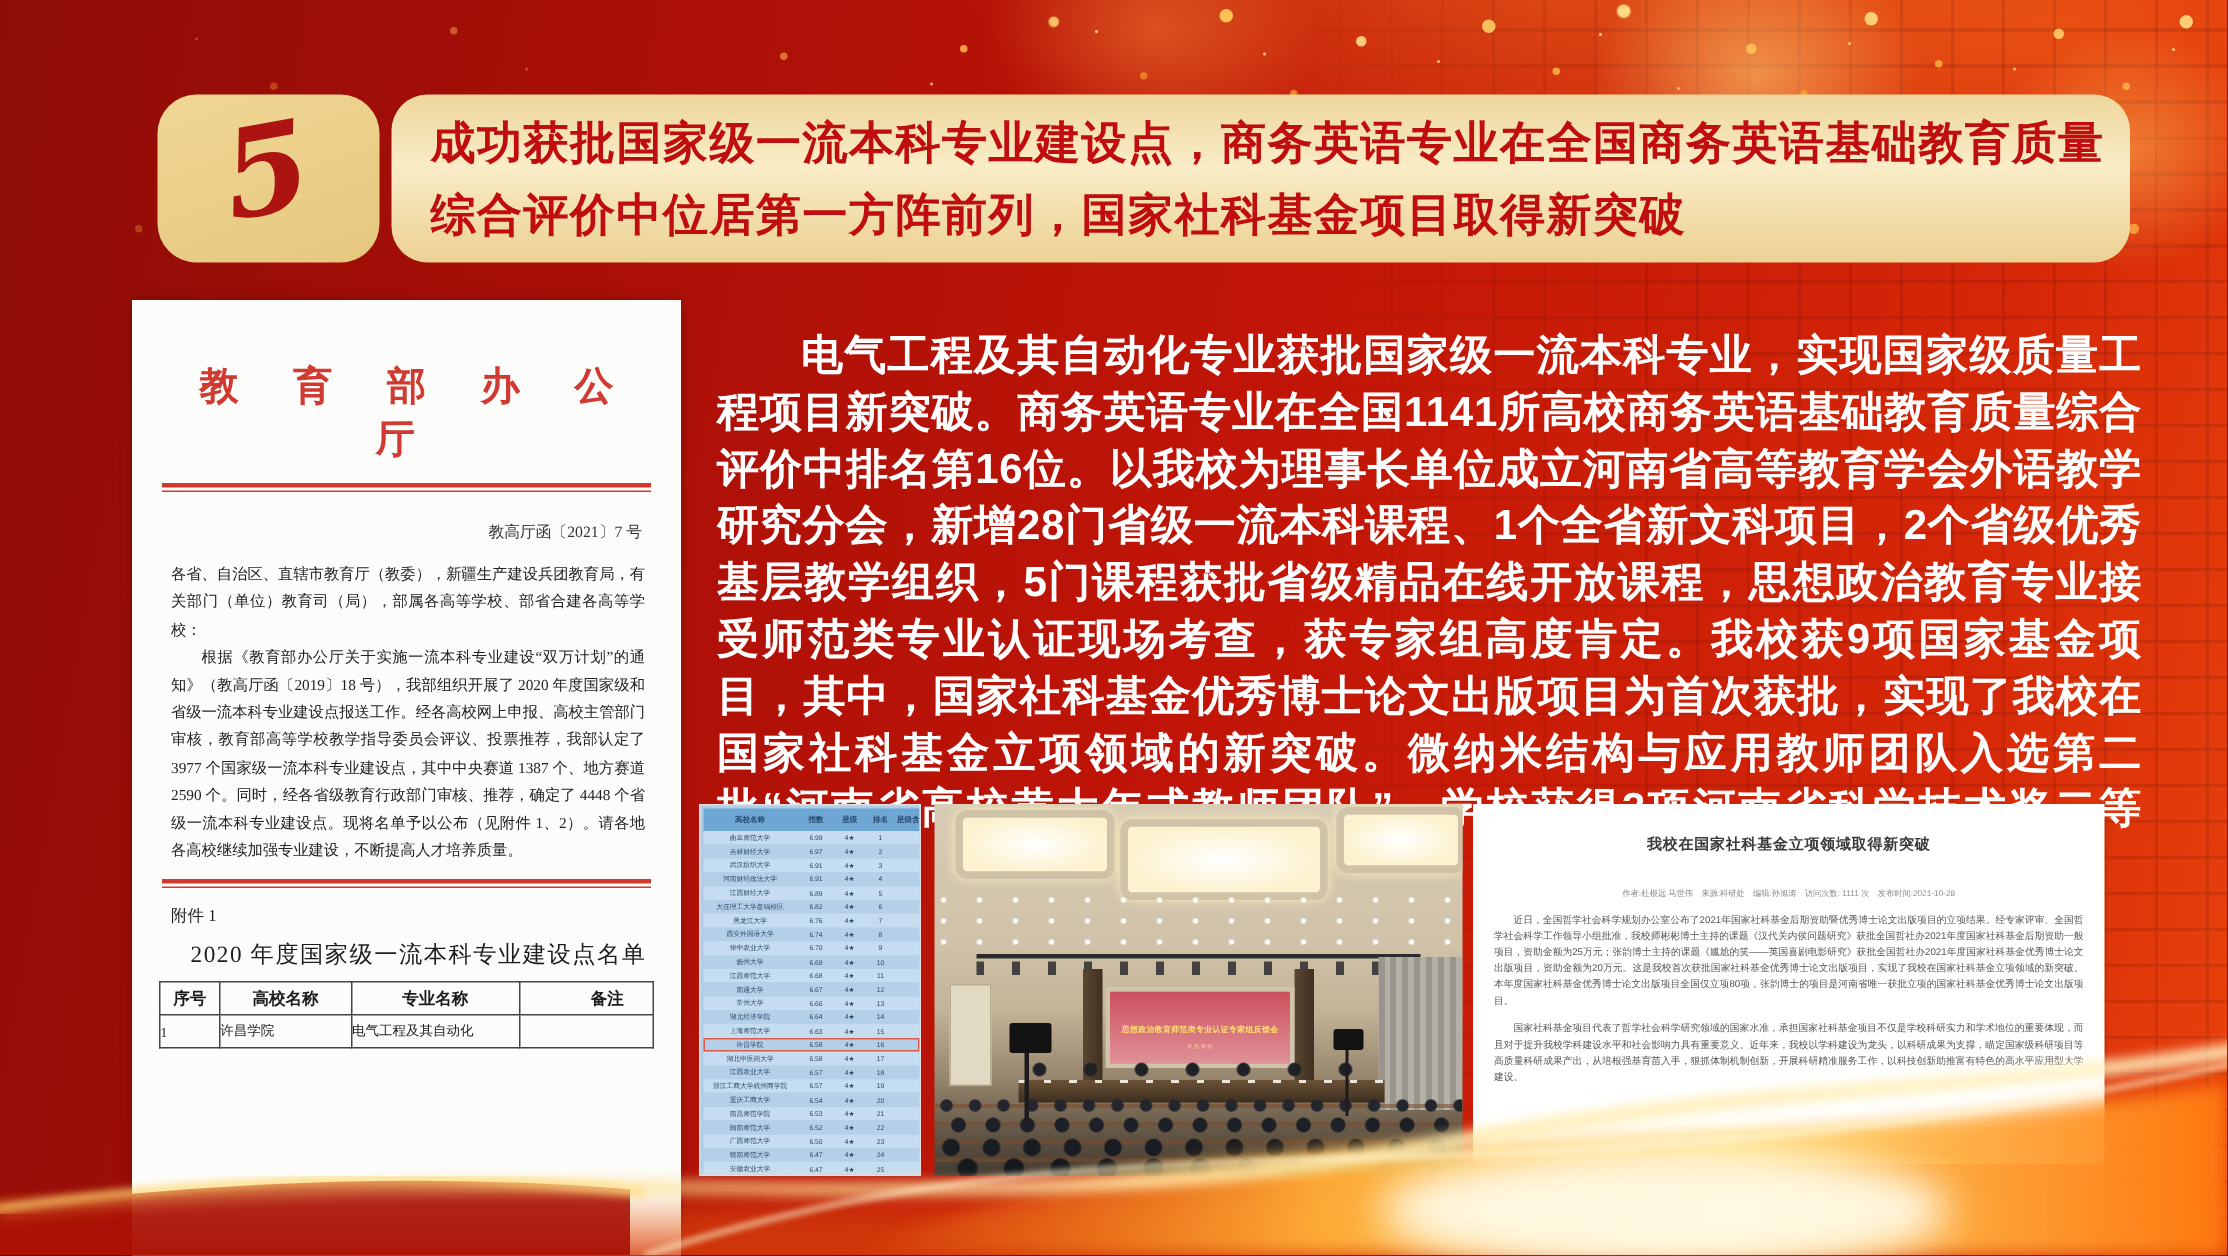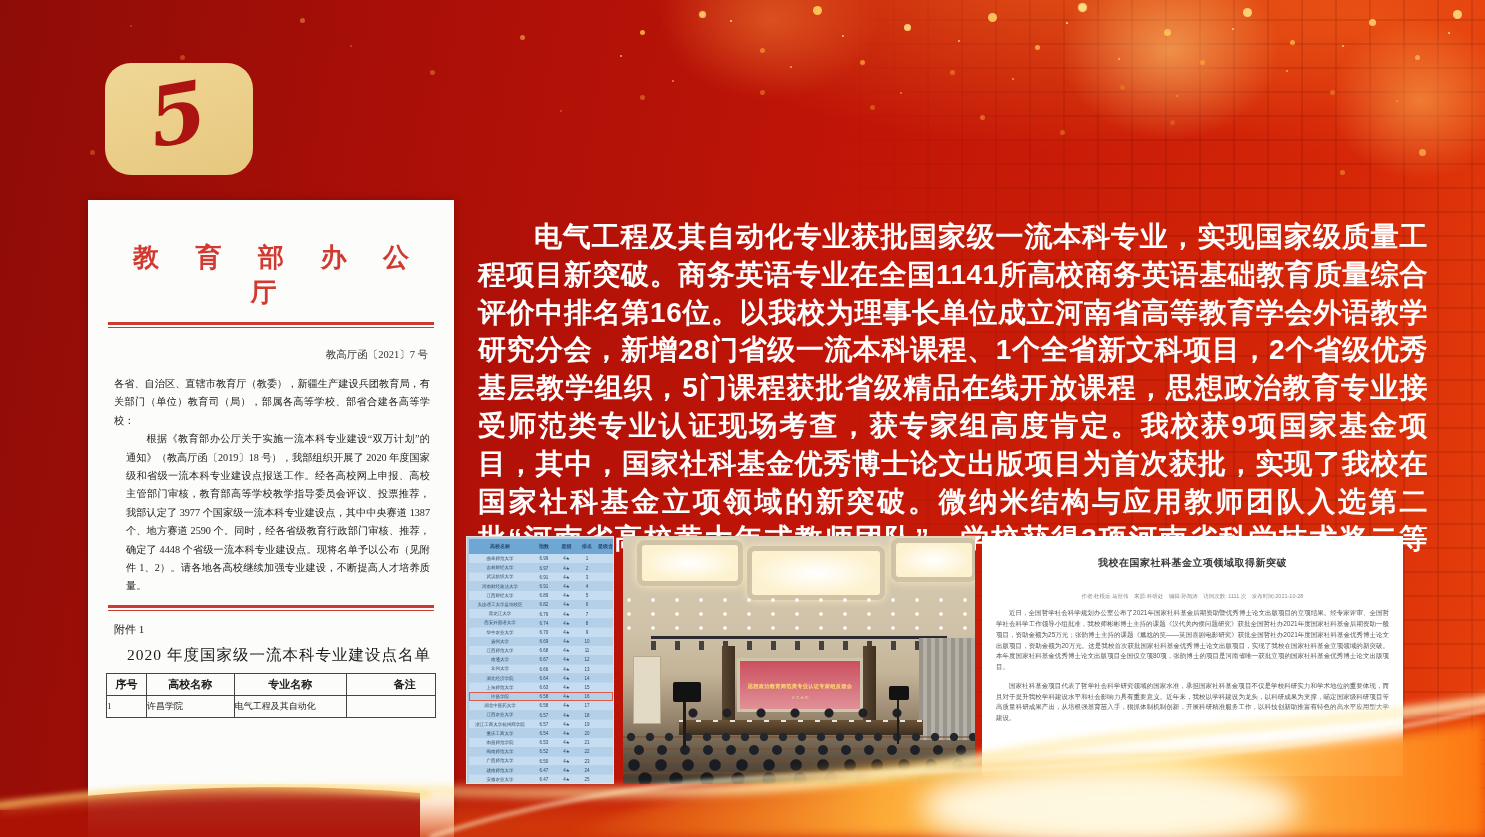--- a/index.html
+++ b/index.html
@@ -73,21 +73,21 @@
   .doc{position:absolute;left:88px;top:200px;width:366px;height:732px;z-index:2;background:#fcfcfa;
     box-shadow:0 0 8px rgba(60,0,0,.35);font-family:"Liberation Serif",serif;color:#1c1c1c;overflow:hidden;}
   .doc-header{margin-top:40px;text-align:center;color:#d03a30;font-size:26px;font-weight:700;letter-spacing:15px;text-indent:15px;}
   .doc-rule{margin:12px 20px 0;}
   .doc-rule .thick{height:3px;background:#cf3a30;}
   .doc-rule .thin{height:1px;background:#cf3a30;margin-top:2px;}
   .doc-ref{margin:20px 26px 0 0;text-align:right;font-size:10.5px;color:#333;}
   .doc-title{margin-top:24px;text-align:center;font-size:14.5px;font-weight:700;line-height:21px;}
   .doc-body{margin:13px 24px 0 26px;font-size:10.2px;line-height:18.4px;text-align:justify;color:#222;}
   .doc-body p{margin:0;}
-  .doc-body .p2{text-indent:2em;margin-left:12px;}
+  .doc-body .p2{text-indent:2em;}
   .doc-rule2{margin:9px 20px 0;}
   .doc-att{margin:11px 0 0 26px;font-size:11px;}
   .doc-tabletitle{margin-top:8px;text-align:center;font-size:15.5px;letter-spacing:1px;margin-left:16px;}
   .doc-table{margin:7px auto 0;width:330px;border-collapse:collapse;font-size:10px;table-layout:fixed;}
   .doc-table th,.doc-table td{border:1px solid #444;height:21px;padding:0;}
   .doc-table th{font-size:11px;font-weight:700;}
   .doc-table td{font-size:9px;}
 
   
   .rank{position:absolute;left:466px;top:536px;width:148px;height:248px;z-index:2;background:#aecde8;
@@ -164,20 +164,24 @@
   <div class="mosaic"></div>
   <div class="glowblob g1"></div>
   <div class="glowblob g2"></div>
   <div class="glowblob g3"></div>
   <div class="confetti"></div>
   <div class="confetti2"></div>
 
   <div class="badge">
     <span class="num">5</span>
   </div>
+  <div class="bannerbox">
+    <div class="l">成功获批国家级一流本科专业建设点，商务英语专业在全国商务英语基础教育质量</div>
+    <div class="l">综合评价中位居第一方阵前列，国家社科基金项目取得新突破</div>
+  </div>
 
   <div class="maintext">电气工程及其自动化专业获批国家级一流本科专业，实现国家级质量工程项目新突破。商务英语专业在全国1141所高校商务英语基础教育质量综合评价中排名第16位。以我校为理事长单位成立河南省高等教育学会外语教学研究分会，新增28门省级一流本科课程、1个全省新文科项目，2个省级优秀基层教学组织，5门课程获批省级精品在线开放课程，思想政治教育专业接受师范类专业认证现场考查，获专家组高度肯定。我校获9项国家基金项目，其中，国家社科基金优秀博士论文出版项目为首次获批，实现了我校在国家社科基金立项领域的新突破。微纳米结构与应用教师团队入选第二批“河南省高校黄大年式教师团队”，学校获得3项河南省科学技术奖二等奖。</div>
 
   <div class="doc">
     <div class="doc-header">教 育 部 办 公 厅</div>
     <div class="doc-rule">
         <div class="thick"></div>
         <div class="thin"></div>
       </div>
     <div class="doc-ref">教高厅函〔2021〕7 号</div>

